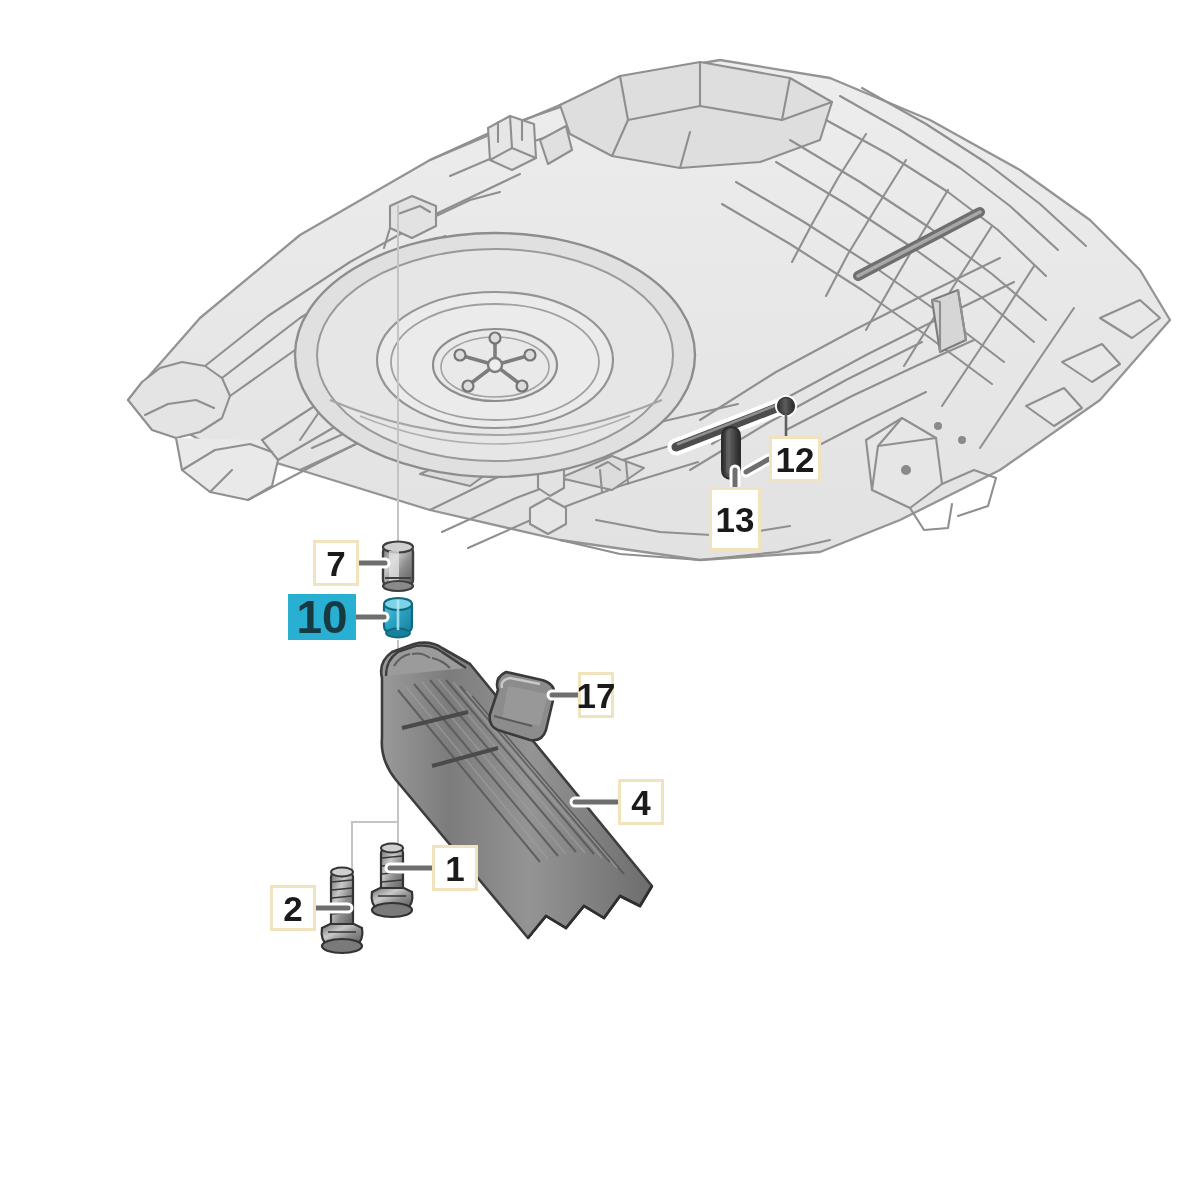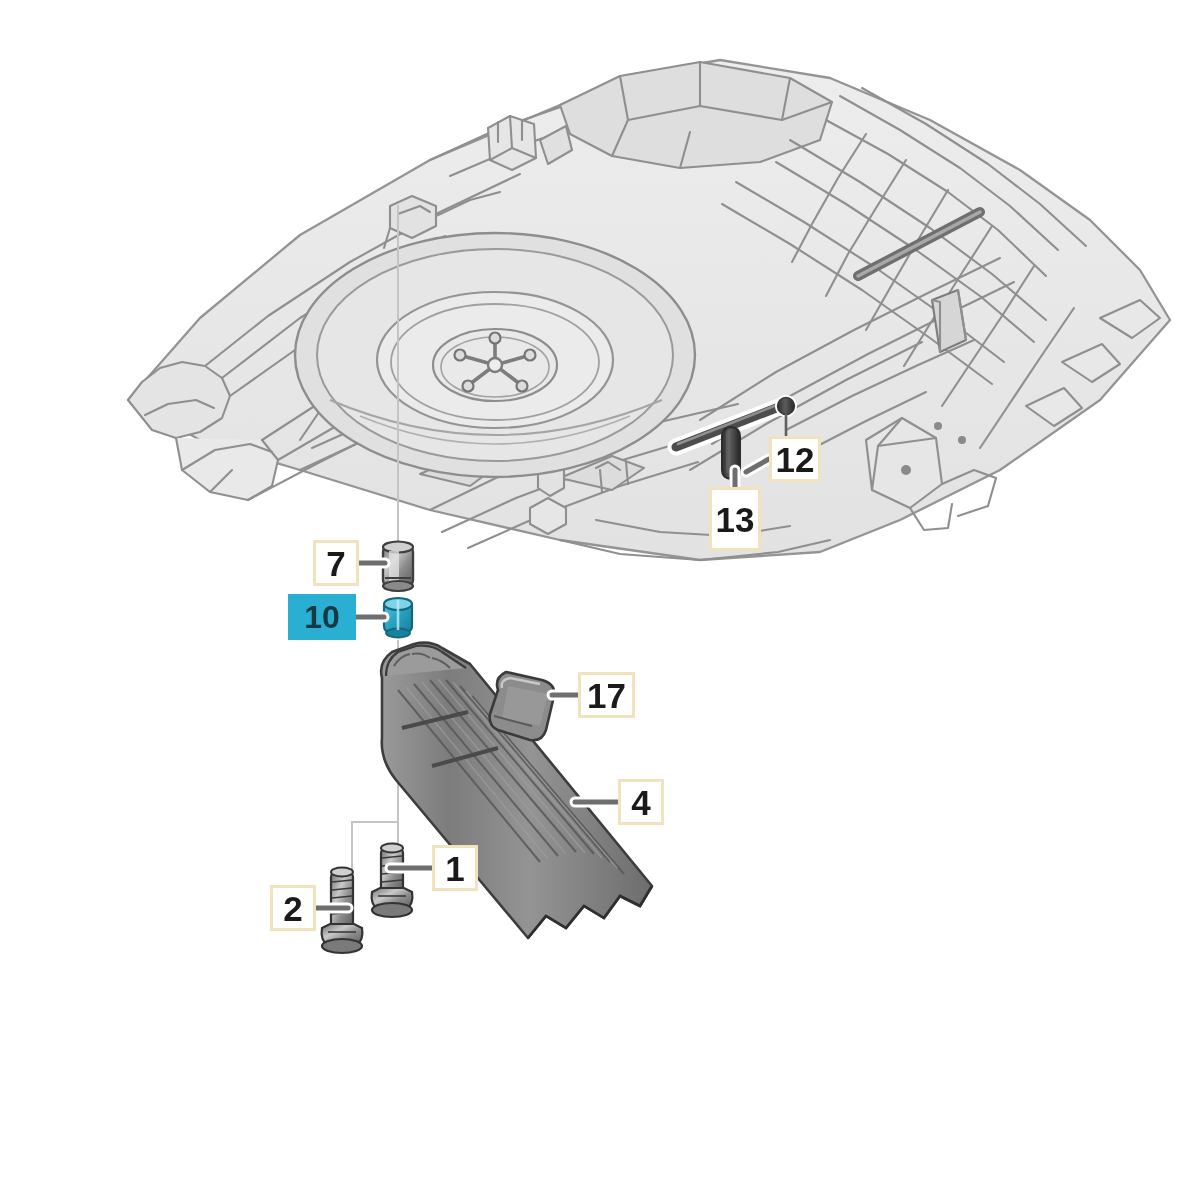--- a/index.html
+++ b/index.html
@@ -38,21 +38,21 @@
     box-sizing: border-box;
   }
   .callout-normal {
     background: #ffffff;
     border: 3px solid #f2e3bf;
     font-size: 35px;
   }
   .callout-highlight {
     background: #29afd2;
     border: 3px solid #29afd2;
-    font-size: 32px;
+    font-size: 46px;
     color: #173a42;
   }
 </style>
 </head>
 <body>
 
 <div id="diagram-root">
 
   <svg class="layer" viewBox="0 0 1200 1200">
     <defs>
@@ -355,16 +355,16 @@
     </svg>
 
   <div id="callout-container">
       <div class="callout callout-normal" style="left: 432px; top: 845px; width: 46px; height: 46px;">1</div>
       <div class="callout callout-normal" style="left: 270px; top: 885px; width: 46px; height: 46px;">2</div>
       <div class="callout callout-normal" style="left: 618px; top: 779px; width: 46px; height: 46px;">4</div>
       <div class="callout callout-normal" style="left: 313px; top: 540px; width: 46px; height: 46px;">7</div>
       <div class="callout callout-highlight" style="left: 288px; top: 594px; width: 68px; height: 46px;">10</div>
       <div class="callout callout-normal" style="left: 769px; top: 436px; width: 52px; height: 46px;">12</div>
       <div class="callout callout-normal" style="left: 709px; top: 487px; width: 52px; height: 64px;">13</div>
-      <div class="callout callout-normal" style="left: 578px; top: 672px; width: 57px; height: 46px;">17</div>
+      <div class="callout callout-normal" style="left: 578px; top: 672px; width: 36px; height: 46px;">17</div>
     </div>
 
 </div>
 
 </body></html>

